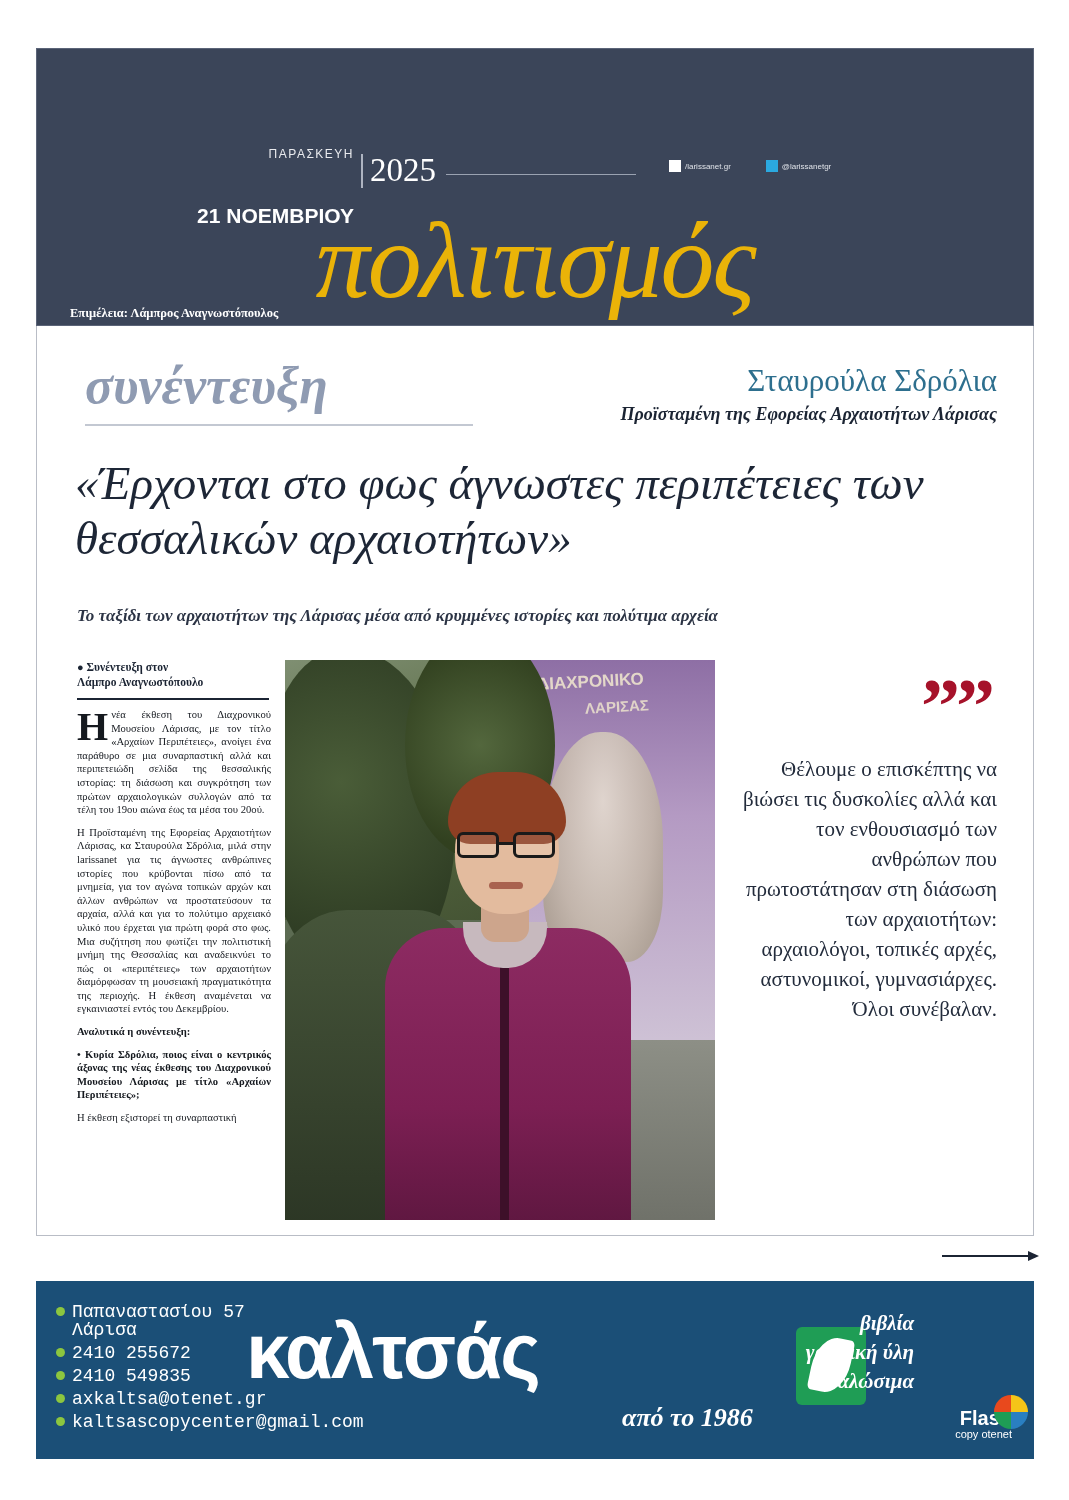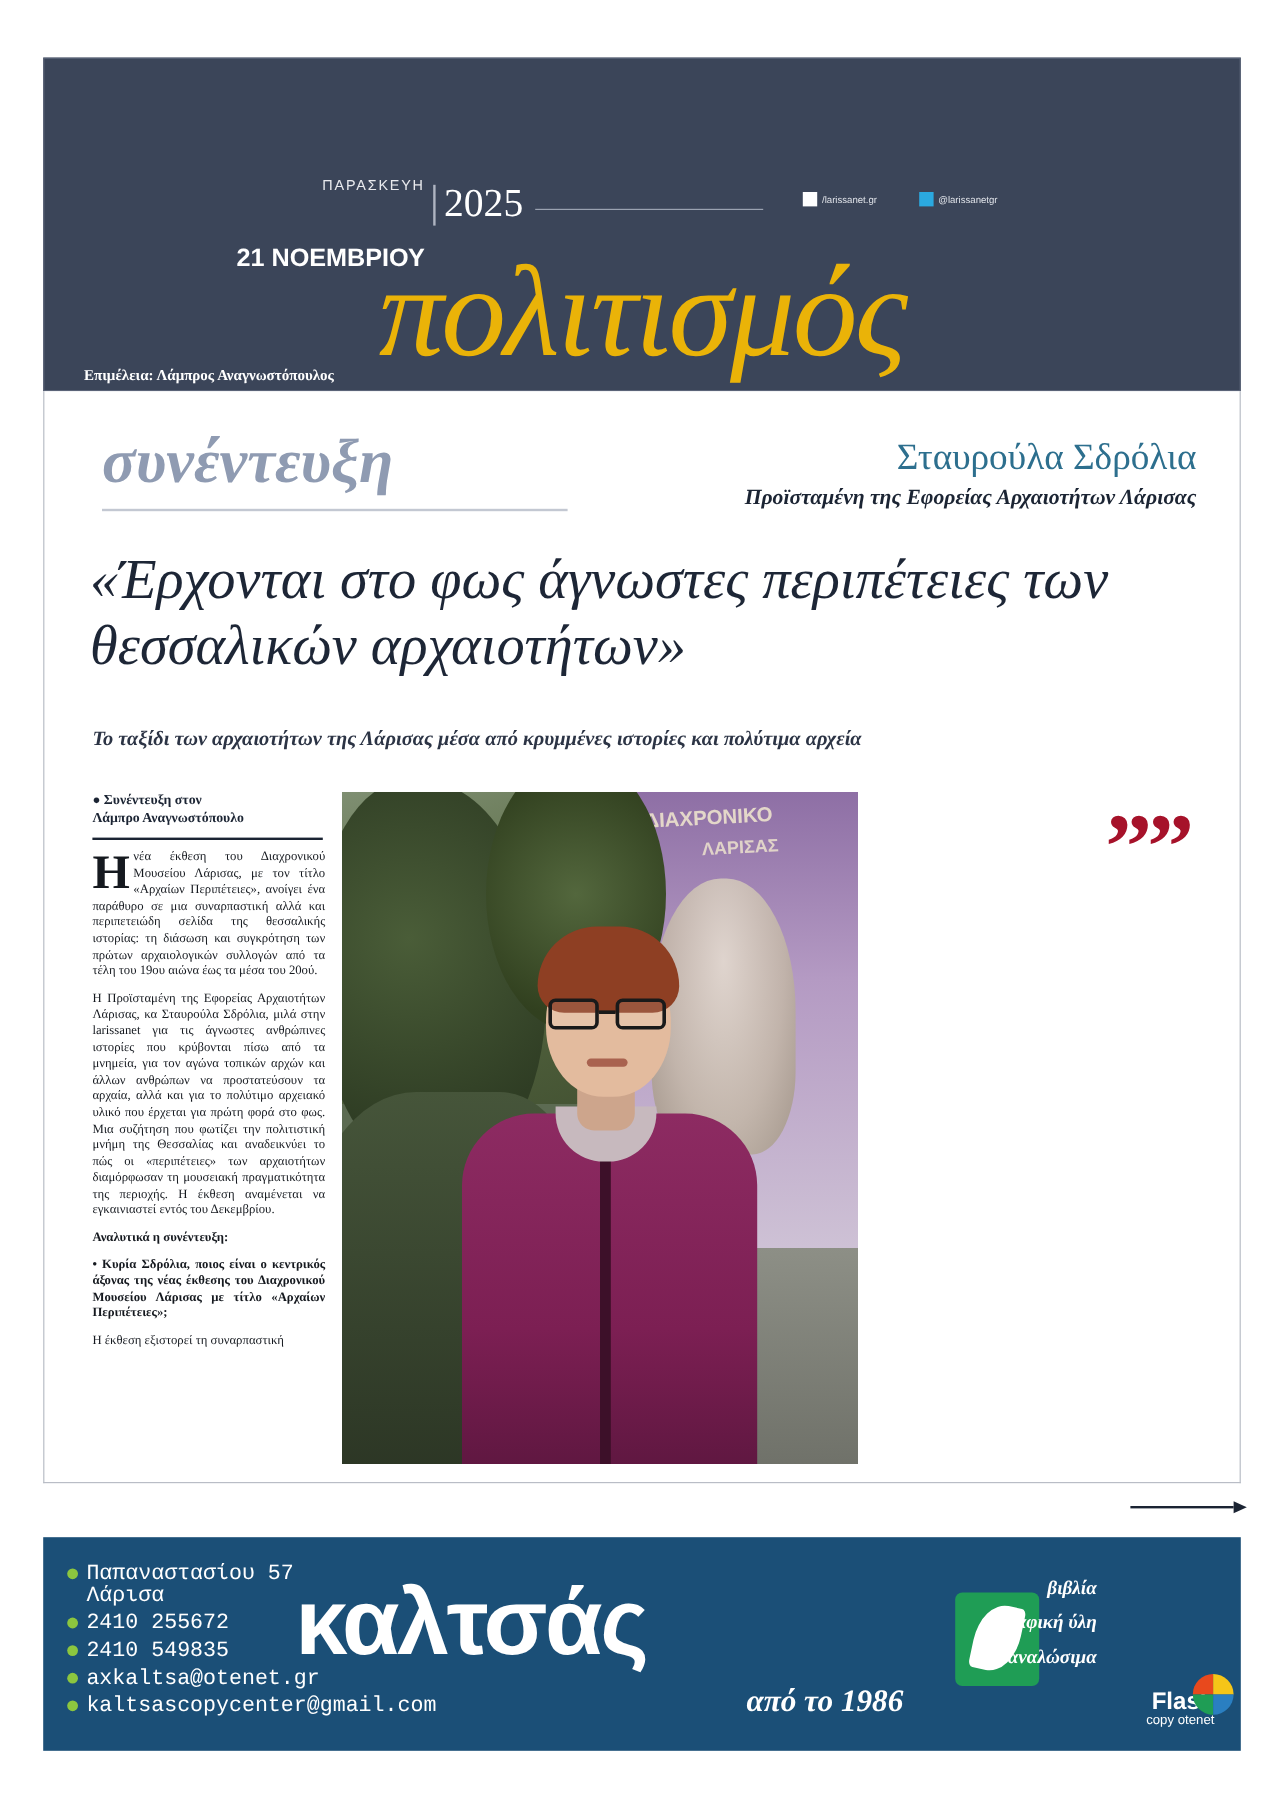--- a/index.html
+++ b/index.html
@@ -478,21 +478,21 @@
     transform: rotate(12deg);
   }
   .ad-right {
     position: absolute;
     right: 120px; top: 28px;
     text-align: right;
     color: #ffffff;
     font-family: "Liberation Serif", serif;
     font-weight: bold;
     font-style: italic;
-    font-size: 16px;
+    font-size: 21px;
     line-height: 29px;
   }
   .ad-flash {
     position: absolute;
     right: 22px; bottom: 18px;
     width: 150px;
     text-align: right;
     color: #ffffff;
   }
   .ad-flash .fl-word {
@@ -601,20 +601,21 @@
       <div class="pr-glass">
         <span class="lens l"></span>
         <span class="bridge"></span>
         <span class="lens r"></span>
       </div>
       <div class="pr-mouth"></div>
       <div class="ph-shadow"></div>
     </div>
 
     <div class="quote-marks">””</div>
+    <div class="pullquote">Θέλουμε ο επισκέπτης να βιώσει τις δυσκολίες αλλά και τον ενθουσιασμό των ανθρώπων που πρωτοστάτησαν στη διάσωση των αρχαιοτήτων: αρχαιολόγοι, τοπικές αρχές, αστυνομικοί, γυμνασιάρχες. Όλοι συνέβαλαν.</div>
 
     <div class="arrow">
       <span class="shaft"></span>
       <span class="head"></span>
     </div>
   </div>
 
   <div class="ad">
     <div class="ad-left">
       <div class="ad-row">

